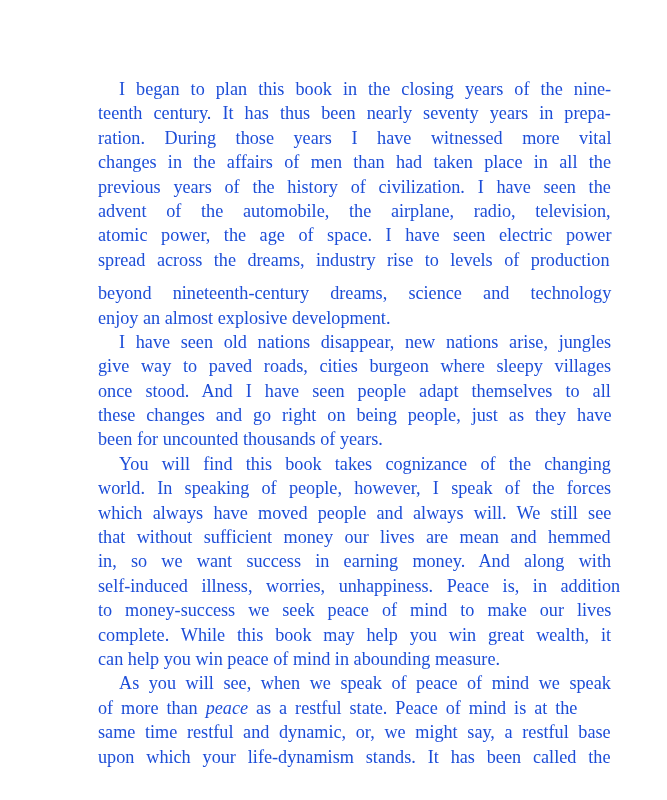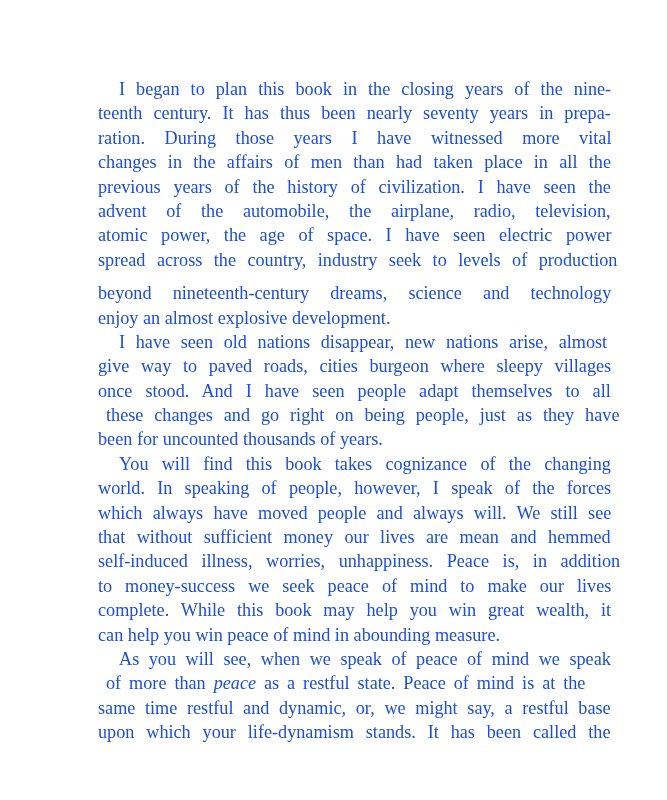--- a/index.html
+++ b/index.html
@@ -47,42 +47,43 @@
 
 <div class="page">
   <div class="paragraph">
     <span class="line indent" style="white-space: nowrap; display: block; text-align-last: left; word-spacing: 6.5px;">I began to plan this book in the closing years of the nine-</span>
     <span class="line" style="white-space: nowrap; display: block; text-align-last: left; word-spacing: 6.5px;">teenth century. It has thus been nearly seventy years in prepa-</span>
     <span class="line" style="white-space: nowrap; display: block; text-align-last: left; word-spacing: 15px;">ration. During those years I have witnessed more vital</span>
     <span class="line" style="white-space: nowrap; display: block; text-align-last: left; word-spacing: 6.75px;">changes in the affairs of men than had taken place in all the</span>
     <span class="line" style="white-space: nowrap; display: block; text-align-last: left; word-spacing: 8.2px;">previous years of the history of civilization. I have seen the</span>
     <span class="line" style="white-space: nowrap; display: block; text-align-last: left; word-spacing: 15.1429px;">advent of the automobile, the airplane, radio, television,</span>
     <span class="line" style="white-space: nowrap; display: block; text-align-last: left; word-spacing: 9px;">atomic power, the age of space. I have seen electric power</span>
-    <span class="line" style="white-space: nowrap; display: block; text-align-last: left; word-spacing: 6.88889px;">spread across the country, industry seek to levels of production</span>
+    <span class="line" style="white-space: nowrap; display: block; text-align-last: left; word-spacing: 6.88889px;">spread across the dreams, industry rise to levels of production</span>
     <span class="line" style="white-space: nowrap; display: block; text-align-last: left; word-spacing: 16.6px; margin-top: 9px;">beyond nineteenth-century dreams, science and technology</span>
     <span class="line last">enjoy an almost explosive development.</span>
   </div>
   <div class="paragraph">
-    <span class="line indent" style="white-space: nowrap; display: block; text-align-last: left; word-spacing: 6.11111px;">I have seen old nations disappear, new nations arise, almost</span>
+    <span class="line indent" style="white-space: nowrap; display: block; text-align-last: left; word-spacing: 6.11111px;">I have seen old nations disappear, new nations arise, jungles</span>
     <span class="line" style="white-space: nowrap; display: block; text-align-last: left; word-spacing: 7.11111px;">give way to paved roads, cities burgeon where sleepy villages</span>
     <span class="line" style="white-space: nowrap; display: block; text-align-last: left; word-spacing: 8.5px;">once stood. And I have seen people adapt themselves to all</span>
-    <span class="line" style="white-space: nowrap; display: block; text-align-last: left; word-spacing: 6.36364px; margin-left: 8px;">these changes and go right on being people, just as they have</span>
+    <span class="line" style="white-space: nowrap; display: block; text-align-last: left; word-spacing: 6.36364px;">these changes and go right on being people, just as they have</span>
     <span class="line last">been for uncounted thousands of years.</span>
   </div>
   <div class="paragraph">
     <span class="line indent" style="white-space: nowrap; display: block; text-align-last: left; word-spacing: 8.66667px;">You will find this book takes cognizance of the changing</span>
     <span class="line" style="white-space: nowrap; display: block; text-align-last: left; word-spacing: 7.7px;">world. In speaking of people, however, I speak of the forces</span>
     <span class="line" style="white-space: nowrap; display: block; text-align-last: left; word-spacing: 5.7px;">which always have moved people and always will. We still see</span>
     <span class="line" style="white-space: nowrap; display: block; text-align-last: left; word-spacing: 6.88889px;">that without sufficient money our lives are mean and hemmed</span>
+    <span class="line" style="white-space: nowrap; display: block; text-align-last: left; word-spacing: 9.7px;">in, so we want success in earning money. And along with</span>
     <span class="line" style="white-space: nowrap; display: block; text-align-last: left; word-spacing: 9px;">self-induced illness, worries, unhappiness. Peace is, in addition</span>
     <span class="line" style="white-space: nowrap; display: block; text-align-last: left; word-spacing: 8.4px;">to money-success we seek peace of mind to make our lives</span>
     <span class="line" style="white-space: nowrap; display: block; text-align-last: left; word-spacing: 7.3px;">complete. While this book may help you win great wealth, it</span>
     <span class="line last">can help you win peace of mind in abounding measure.</span>
   </div>
   <div class="paragraph">
     <span class="line indent" style="white-space: nowrap; display: block; text-align-last: left; word-spacing: 5px;">As you will see, when we speak of peace of mind we speak</span>
-    <span class="line" style="white-space: nowrap; display: block; text-align-last: left; word-spacing: 3.3913px; margin-left: 8px;">
+    <span class="line" style="white-space: nowrap; display: block; text-align-last: left; word-spacing: 3.3913px;">
       <span>of more than </span><em>peace</em><span> as a restful state. Peace of mind is at the</span>
     </span>
     <span class="line" style="white-space: nowrap; display: block; text-align-last: left; word-spacing: 5.09091px;">same time restful and dynamic, or, we might say, a restful base</span>
     <span class="line" style="white-space: nowrap; display: block; text-align-last: left; word-spacing: 7.33333px;">upon which your life-dynamism stands. It has been called the</span>
   </div>
 </div>
 
 </body></html>

